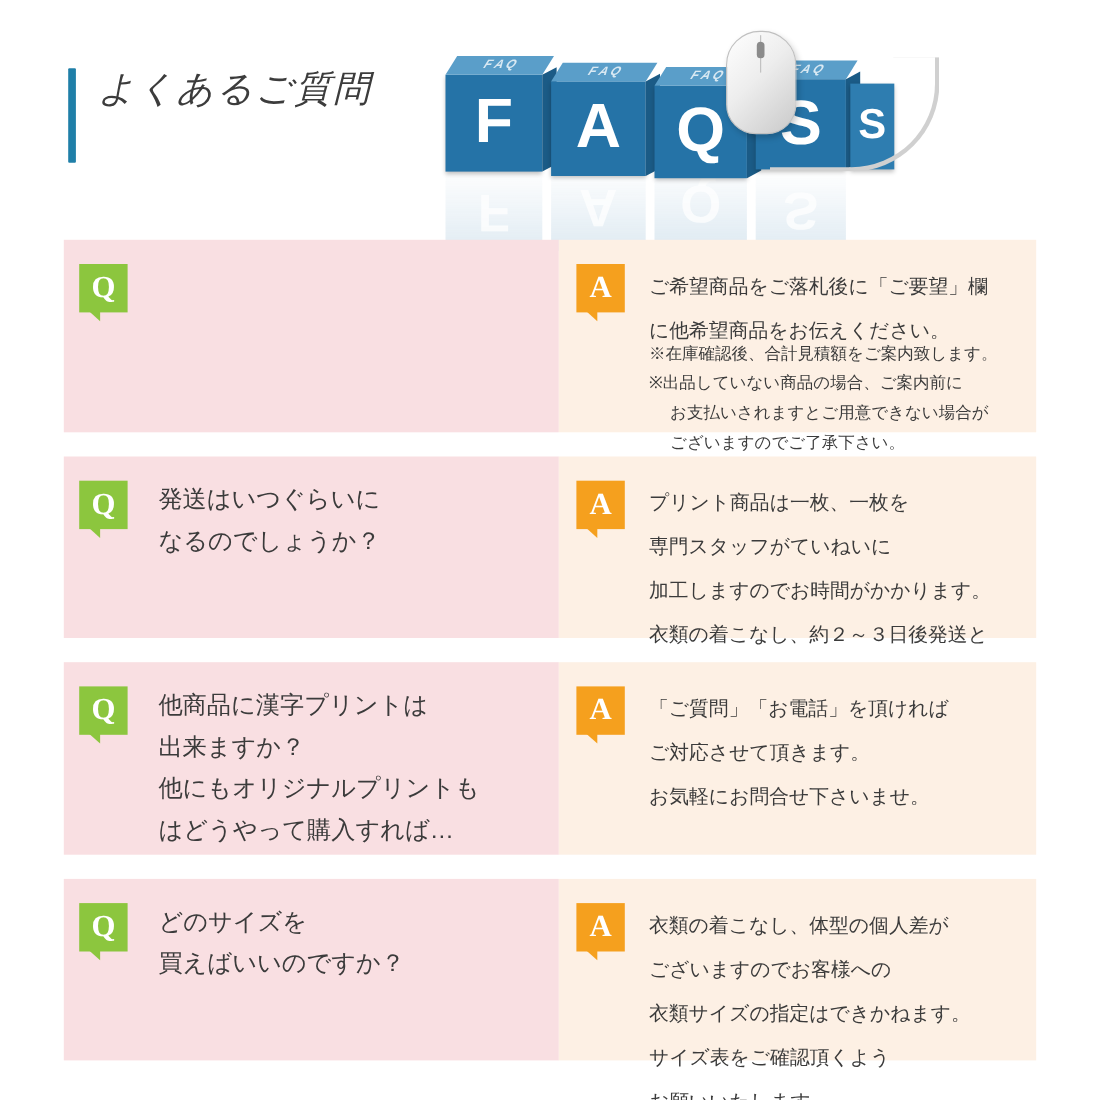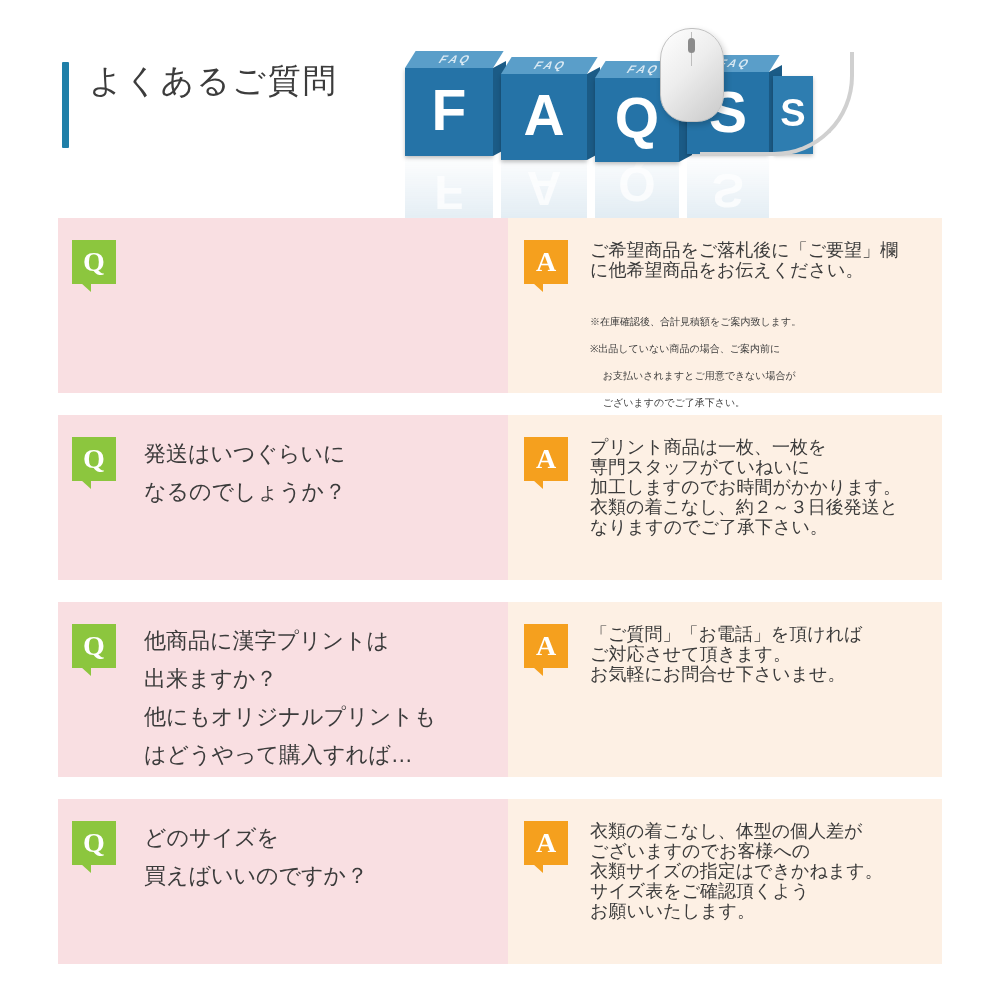--- a/index.html
+++ b/index.html
@@ -38,20 +38,21 @@
   .title-bar {
     width: 7px;
     background: #1f7fa8;
     margin-right: 20px;
     border-radius: 1px;
   }
   .title-texts {
     display: flex;
     flex-direction: column;
     justify-content: space-between;
+    font-style: italic;
   }
   .title-main {
     font-size: 33px;
     color: #3c3c3c;
     letter-spacing: 2px;
     line-height: 1.15;
     font-weight: normal;
   }
   .title-sub {
     font-size: 20px;
@@ -282,29 +283,29 @@
     line-height: 38px;
     color: #3b3b3b;
     white-space: pre-line;
   }
   .a-text {
     position: absolute;
     left: 590px;
     top: 22px;
     width: 360px;
     font-size: 18px;
-    line-height: 20px;
+    line-height: 40px;
     color: #3b3b3b;
     white-space: pre-line;
   }
   .a-note {
     position: absolute;
     left: 590px;
     width: 370px;
-    font-size: 10px;
+    font-size: 15px;
     line-height: 27px;
     color: #3b3b3b;
     white-space: pre-line;
   }
   .a-note.n1 { top: 90px; }
 </style>
 </head>
 <body>
 
 <div class="page">

